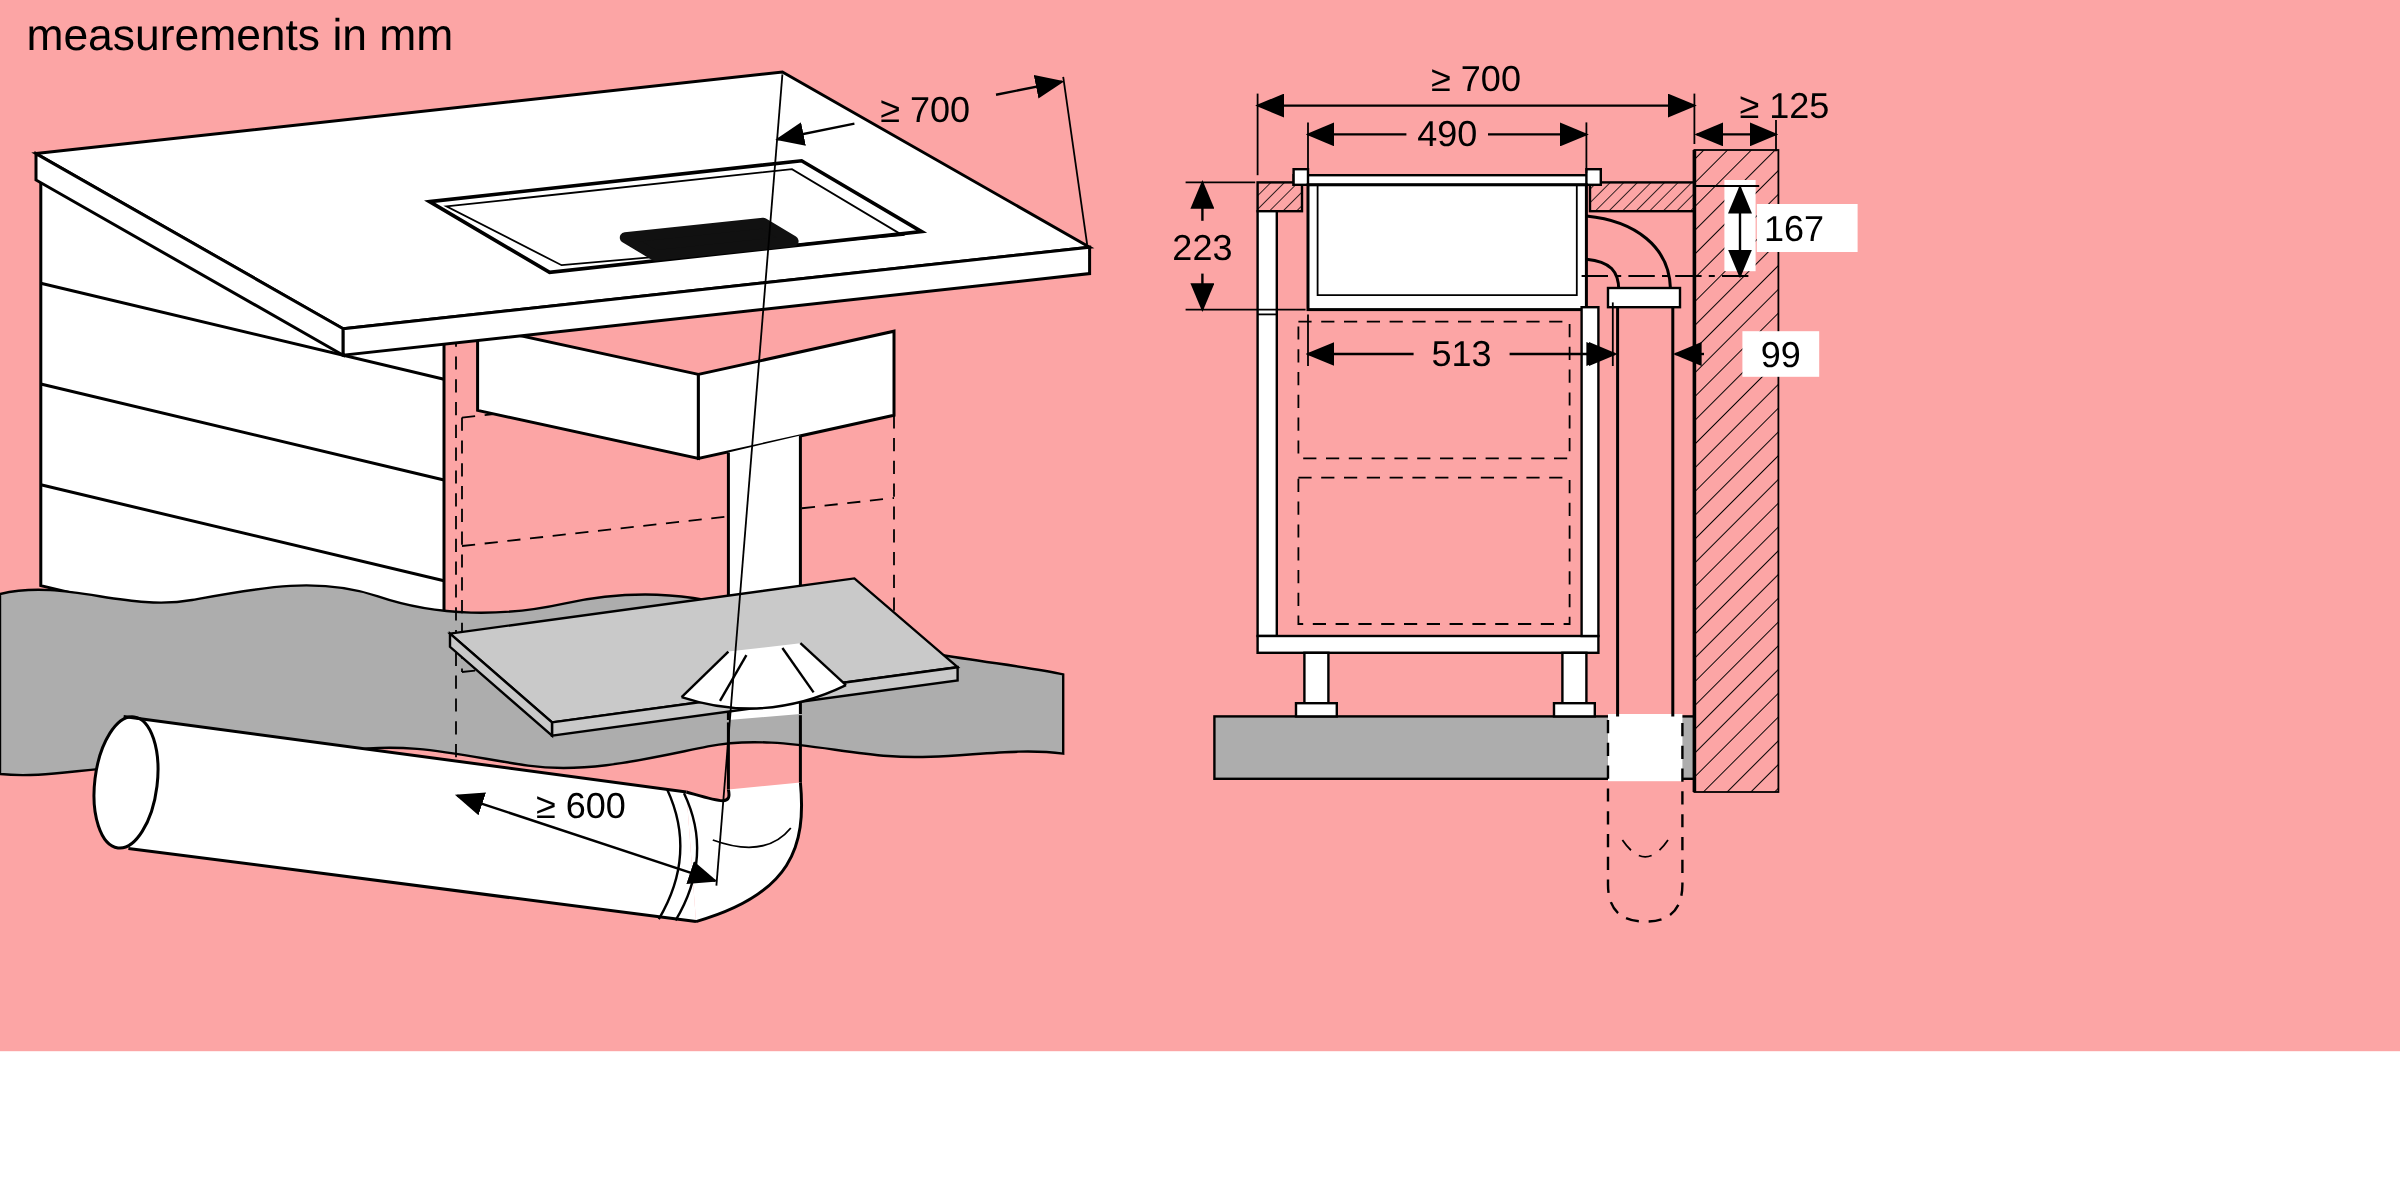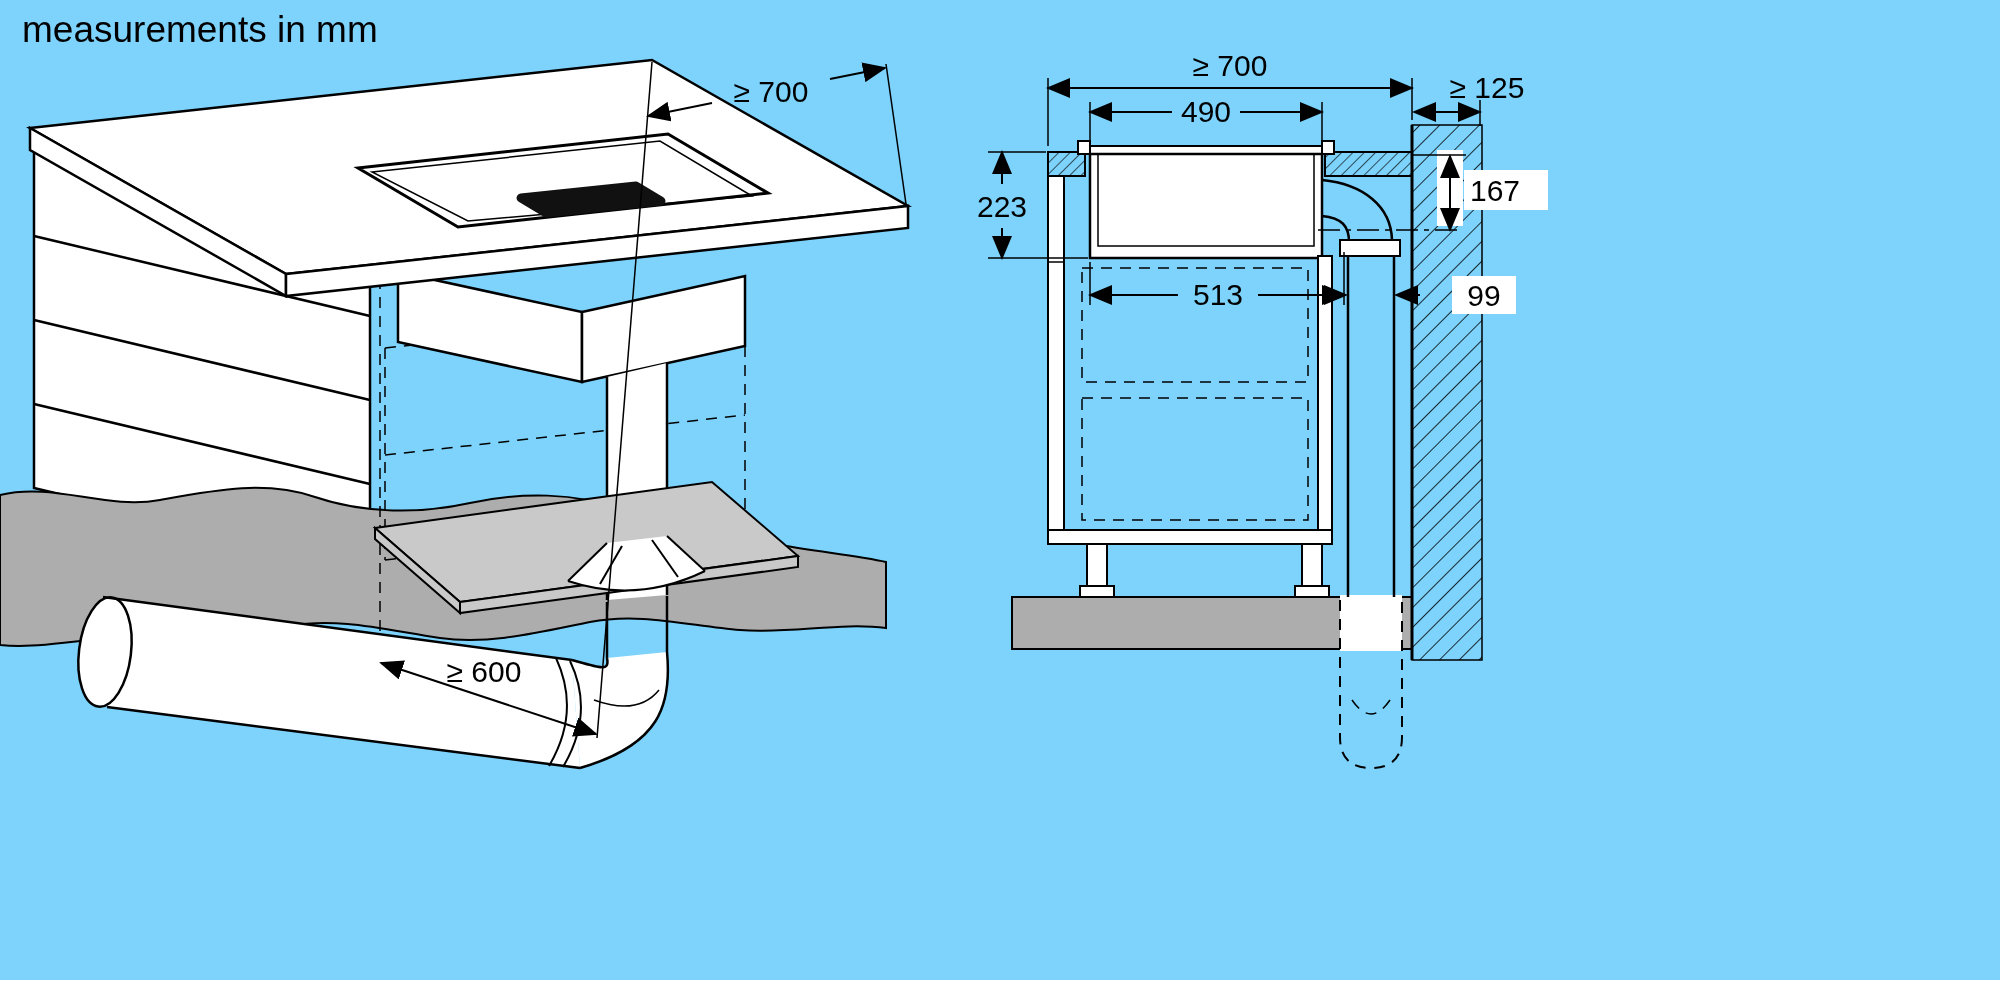--- a/index.html
+++ b/index.html
@@ -6,22 +6,22 @@
     margin: 0;
     padding: 0;
     background: #ffffff;
     width: 2000px;
     height: 1000px;
     overflow: hidden;
   }
   .page {
     position: relative;
     width: 2000px;
-    height: 980px;
-    background: #7dd3fc;
+    height: 876px;
+    background: #fca5a5;
     font-family: "Liberation Sans", sans-serif;
   }
   svg { display: block; }
   .lbl {
     font-family: "Liberation Sans", sans-serif;
     font-size: 30px;
     fill: #000000;
   }
   .lbl-title {
     font-family: "Liberation Sans", sans-serif;

